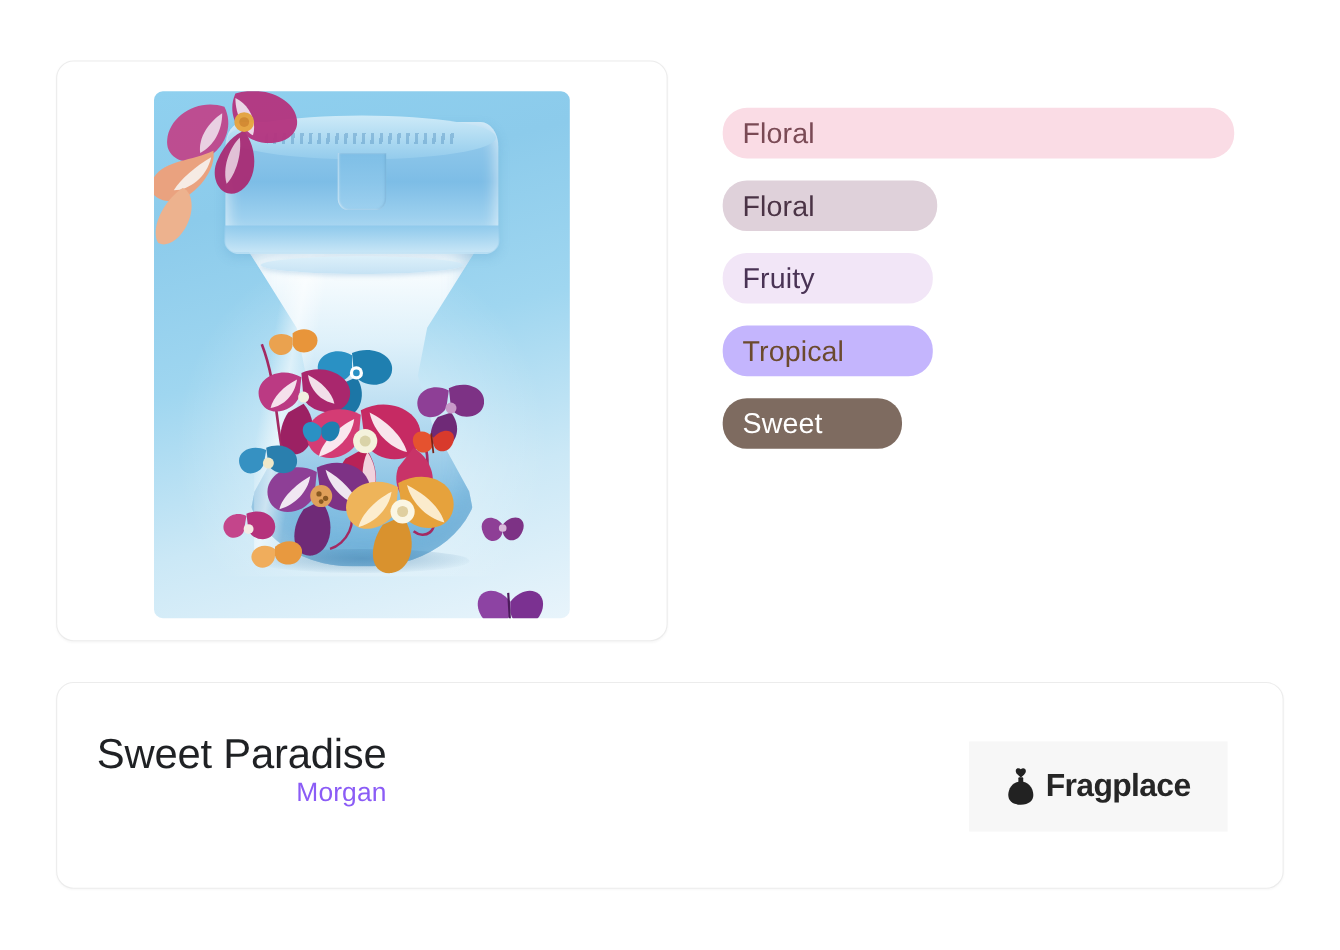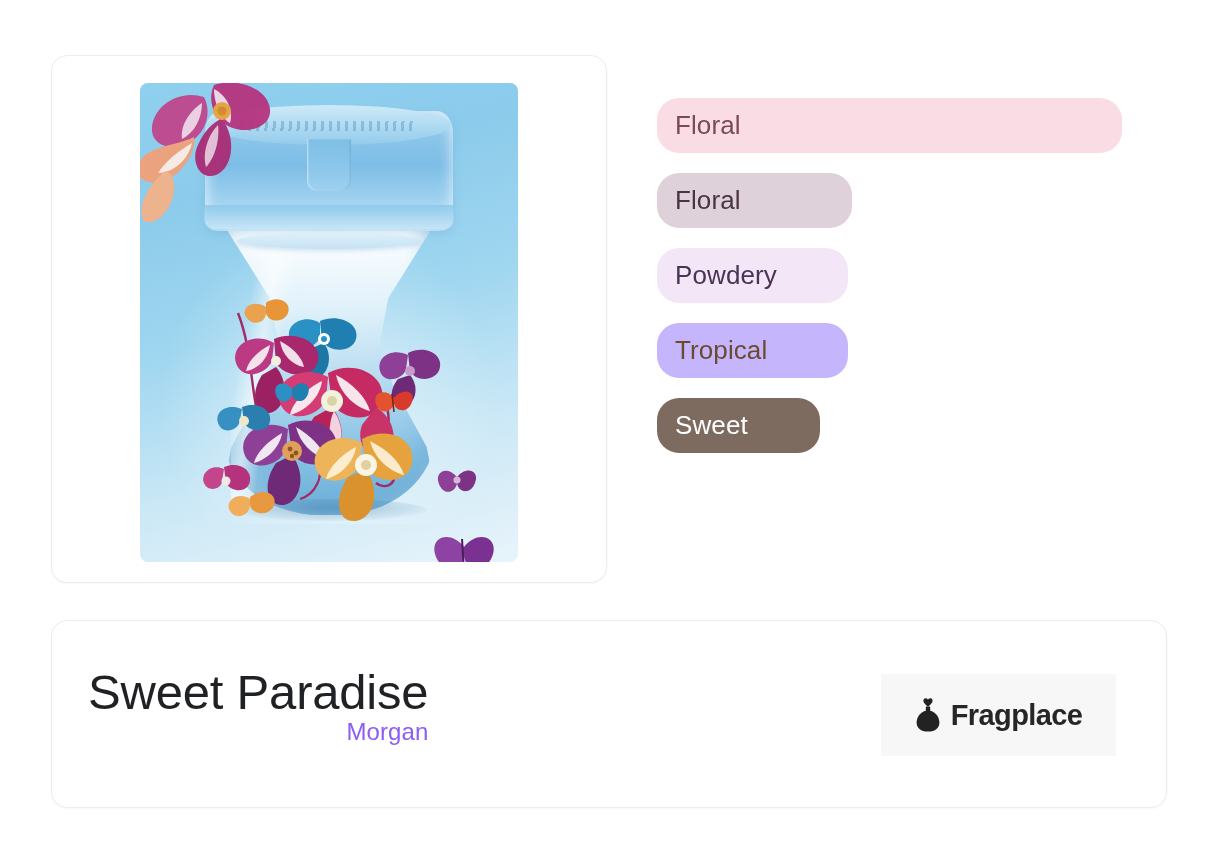--- a/index.html
+++ b/index.html
@@ -164,21 +164,21 @@
   #tag-list {
     position: absolute;
     left: 657px;
     top: 98px;
     width: 500px;
   }
   .tag-row { margin-bottom: 20px; }
   .tag {
     display: flex;
     align-items: center;
-    height: 55px;
+    height: 46px;
     border-radius: 22px;
     padding-left: 18px;
     box-sizing: border-box;
     font-size: 26px;
     letter-spacing: 0.1px;
     white-space: nowrap;
   }
 
   
   #info-card {
@@ -192,21 +192,21 @@
     border: 1px solid #ececec;
     border-radius: 16px;
     box-shadow: 0 1px 2px rgba(0,0,0,0.03);
   }
   #info-text {
     position: absolute;
     left: 36px;
     top: 46px;
   }
   #product-title {
-    font-size: 49px;
+    font-size: 38px;
     color: #1f2124;
     font-weight: 400;
     line-height: 1.05;
     letter-spacing: -0.2px;
   }
   #product-brand {
     font-size: 24px;
     color: #8b5cf6;
     font-weight: 400;
     letter-spacing: 0.1px;
@@ -383,21 +383,21 @@
         <span>Floral</span>
       </div>
     </div>
     <div class="tag-row">
       <div class="tag" style="background: rgb(223, 209, 218); color: rgb(74, 51, 69); width: 195px;">
         <span>Floral</span>
       </div>
     </div>
     <div class="tag-row">
       <div class="tag" style="background: rgb(242, 230, 247); color: rgb(74, 51, 85); width: 191px;">
-        <span>Powdery</span>
+        <span>Fruity</span>
       </div>
     </div>
     <div class="tag-row">
       <div class="tag" style="background: #c4b5fd; color: rgb(107, 74, 46); width: 191px;">
         <span>Tropical</span>
       </div>
     </div>
     <div class="tag-row">
       <div class="tag" style="background: rgb(126, 107, 96); color: rgb(255, 255, 255); width: 163px;">
         <span>Sweet</span>

